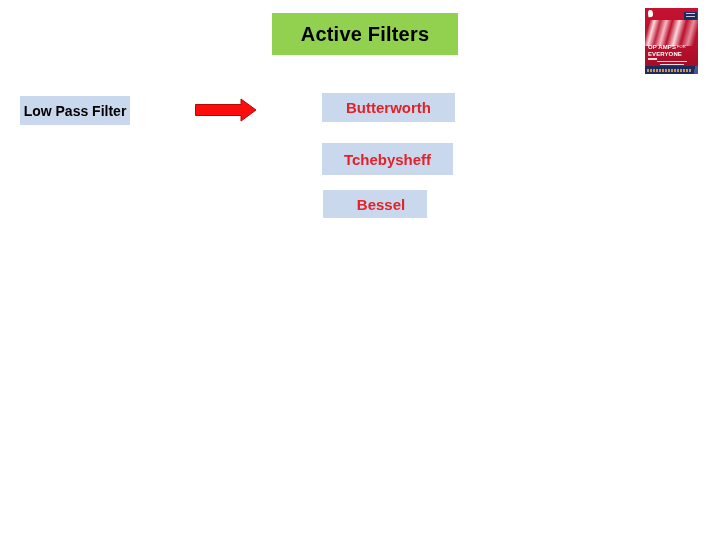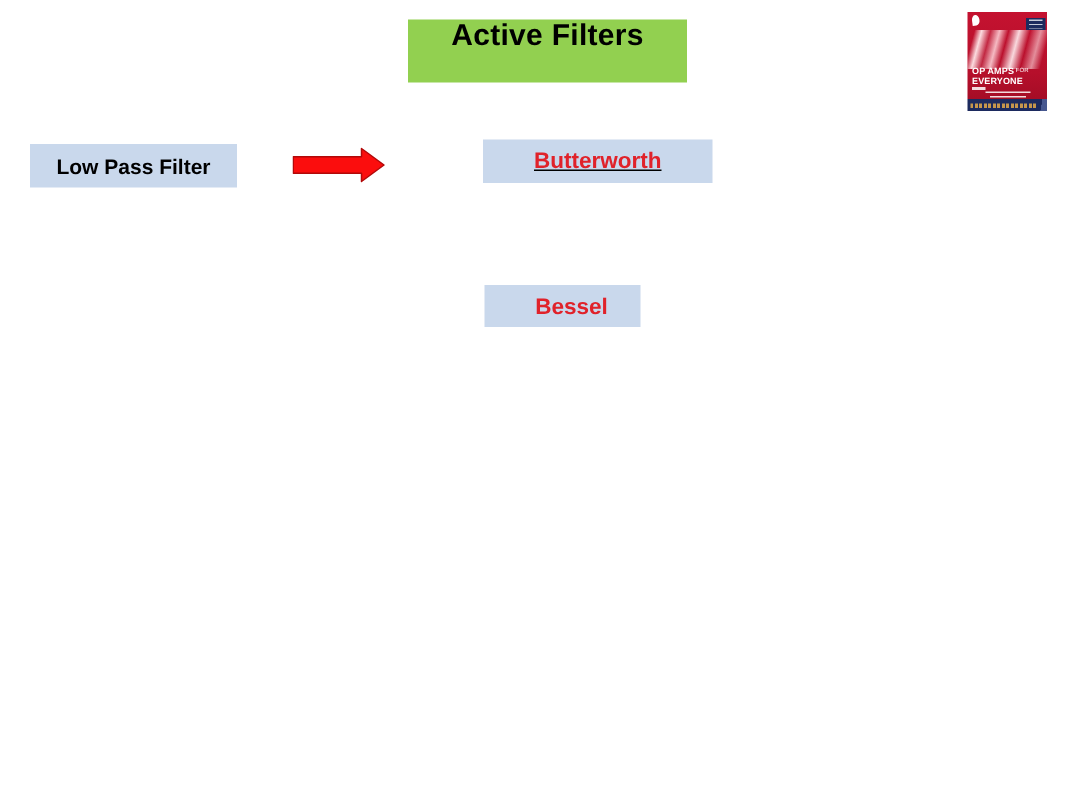--- a/index.html
+++ b/index.html
@@ -11,34 +11,34 @@
     overflow: hidden;
     font-family: "Liberation Sans", sans-serif;
   }
 
   
   .title-box {
     position: absolute;
     left: 272px; top: 13px;
     width: 186px; height: 42px;
     background: var(--title-bg, #92d050);
-    display: flex; justify-content: center;
+    display: flex; align-items: center; justify-content: center;
   }
   .title-box span {
     font-size: 20px;
     font-weight: bold;
     color: var(--title-text, #000000);
     letter-spacing: 0.2px;
   }
 
   
   .topic-box {
     position: absolute;
     left: 20px; top: 96px;
-    width: 138px; height: 29px;
+    width: 110px; height: 29px;
     background: var(--box-bg, #c9d8ec);
     display: flex; align-items: center; justify-content: center;
   }
   .topic-box span {
     font-size: 14px;
     font-weight: bold;
     color: var(--topic-text, #000000);
   }
 
   
@@ -59,21 +59,21 @@
   .filter-box {
     position: absolute;
     background: var(--box-bg, #c9d8ec);
     display: flex; align-items: center; justify-content: center;
   }
   .filter-box span {
     font-size: 15px;
     font-weight: bold;
     color: var(--filter-text, #e0222a);
   }
-  .filter-box.f1 { left: 322px; top: 93px;  width: 153px; height: 29px; text-decoration: underline; }
+  .filter-box.f1 { left: 322px; top: 93px;  width: 133px; height: 29px; }
   .filter-box.f2 { left: 322px; top: 143px; width: 131px; height: 32px; }
   .filter-box.f3 { left: 323px; top: 190px; width: 92px;  height: 28px; padding-left: 12px; }
 
   
   .book {
     position: absolute;
     left: 645px; top: 8px;
     width: 53px; height: 70px;
     background: #ffffff;
   }
@@ -196,17 +196,20 @@
     <span>Low Pass Filter</span>
   </div>
 
   <svg class="arrow-svg" viewBox="0 0 62 24" aria-hidden="true">
     <polygon points="0.5,6.5 46,6.5 46,1 61,12 46,23 46,17.5 0.5,17.5"></polygon>
   </svg>
 
   <div class="filter-box f1">
     <span>Butterworth</span>
   </div>
+  <div class="filter-box f2">
+    <span>Tchebysheff</span>
+  </div>
   <div class="filter-box f3">
     <span>Bessel</span>
   </div>
 
 </div>
 
 </body></html>

